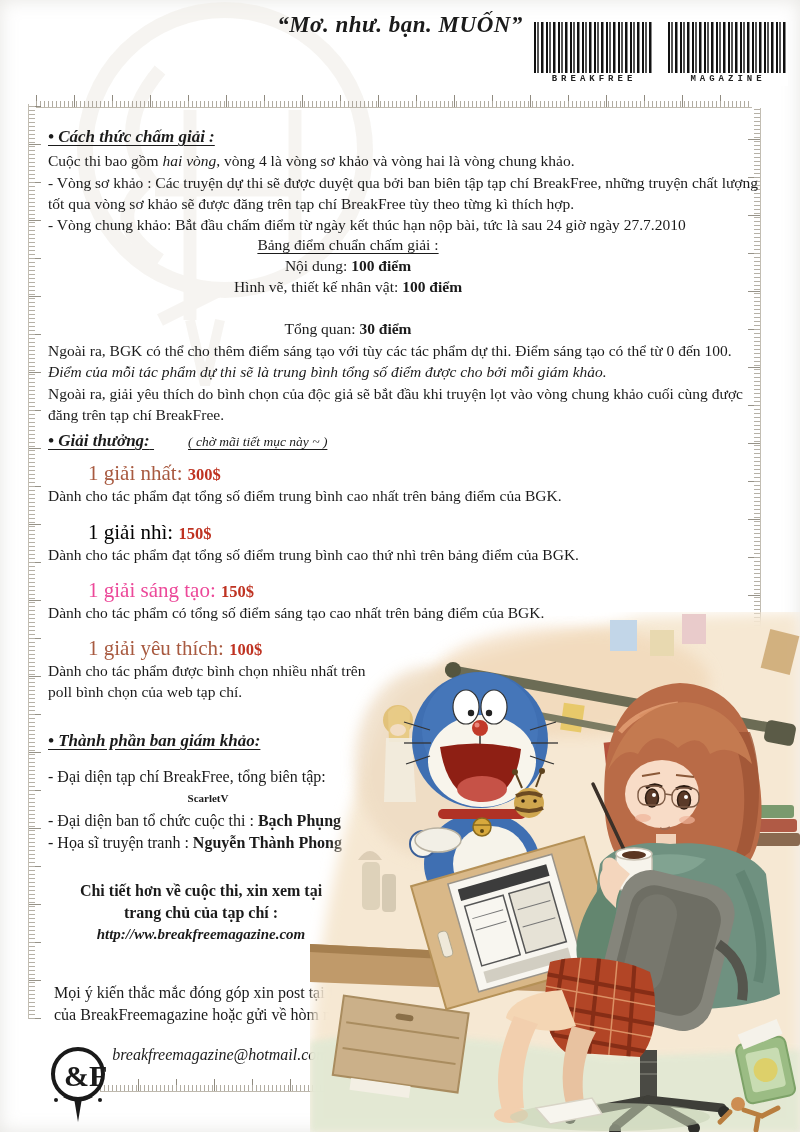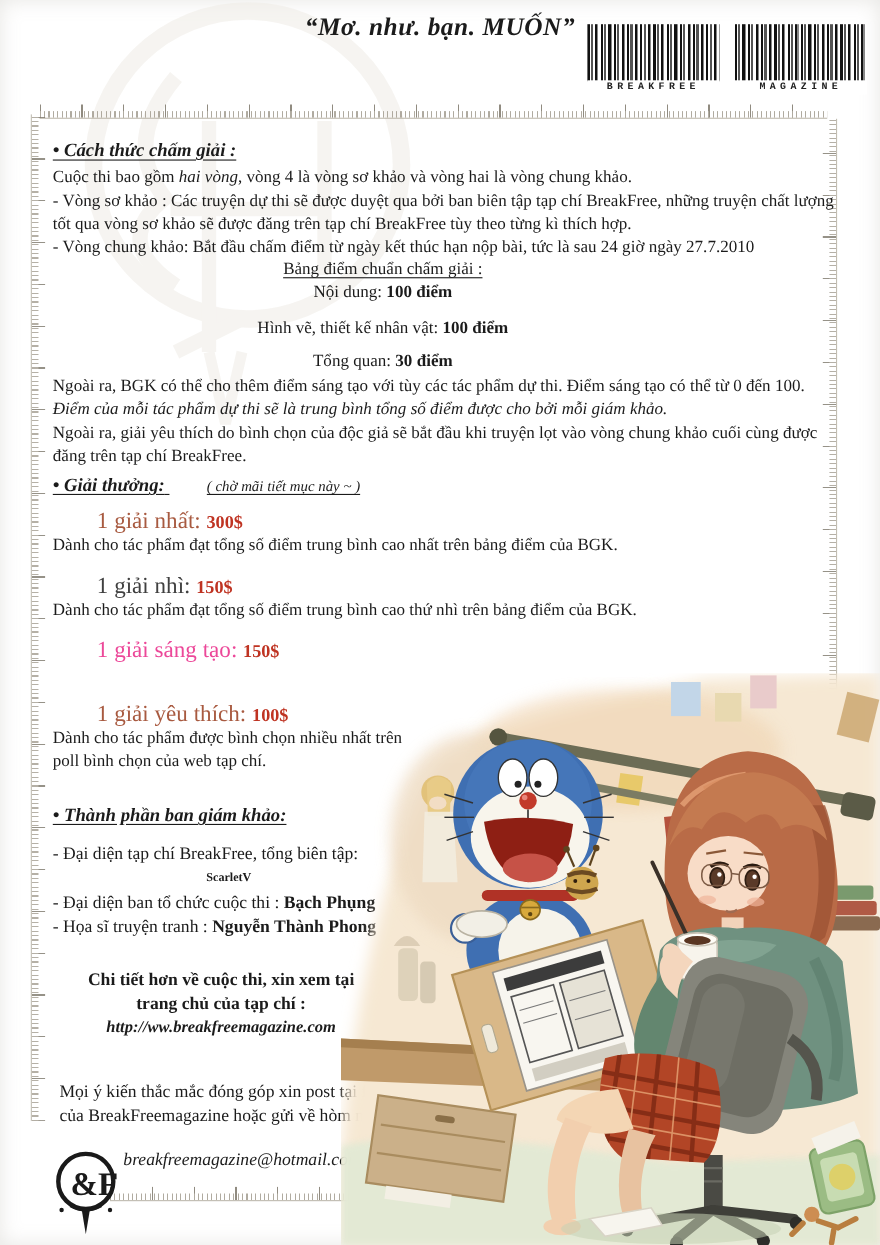--- a/index.html
+++ b/index.html
@@ -75,21 +75,21 @@
   <div class="txt" style="left:48px;top:150px;width:712px;">
     <span>Cuộc thi bao gồm </span><span class="ital">hai vòng</span><span>, vòng 4 là vòng sơ khảo và vòng hai là vòng chung khảo.</span>
   </div>
   <div class="txt" style="left:48px;top:172px;width:712px;">- Vòng sơ khảo : Các truyện dự thi sẽ được duyệt qua bởi ban biên tập tạp chí BreakFree, những truyện chất lượng tốt qua vòng sơ khảo sẽ được đăng trên tạp chí BreakFree tùy theo từng kì thích hợp.</div>
   <div class="txt" style="left:48px;top:214px;width:712px;">- Vòng chung khảo: Bắt đầu chấm điểm từ ngày kết thúc hạn nộp bài, tức là sau 24 giờ ngày 27.7.2010</div>
 
   <div class="txt center underline" style="left:48px;top:234px;width:600px;">Bảng điểm chuẩn chấm giải :</div>
   <div class="txt center" style="left:48px;top:255px;width:600px;">
     <span>Nội dung: </span><span class="b">100 điểm</span>
   </div>
-  <div class="txt center" style="left:48px;top:288px;width:600px;">
+  <div class="txt center" style="left:48px;top:276px;width:600px;">
     <span>Hình vẽ, thiết kế nhân vật: </span><span class="b">100 điểm</span>
   </div>
   <div class="txt center" style="left:48px;top:318px;width:600px;">
     <span>Tổng quan: </span><span class="b">30 điểm</span>
   </div>
 
   <div class="txt" style="left:48px;top:340px;width:714px;">
     <span>Ngoài ra, BGK có thể cho thêm điểm sáng tạo với tùy các tác phẩm dự thi. Điểm sáng tạo có thể từ 0 đến 100. </span><span class="ital">Điểm của mỗi tác phẩm dự thi sẽ là trung bình tổng số điểm được cho bởi mỗi giám khảo.</span>
   </div>
   <div class="txt" style="left:48px;top:383px;width:716px;">Ngoài ra, giải yêu thích do bình chọn của độc giả sẽ bắt đầu khi truyện lọt vào vòng chung khảo cuối cùng được đăng trên tạp chí BreakFree.</div>
@@ -98,27 +98,28 @@
     <span>• Giải thưởng:</span>
     <span class="note" style="text-decoration:none;margin-left:34px;">( chờ mãi tiết mục này ~ )</span>
   </div>
 
   <div class="txt" style="left:88px;top:463px;">
     <span class="prize-label" style="color:#a85a40;">1 giải nhất: </span><span class="prize-amount" style="color:#bf3322;">300$</span>
   </div>
   <div class="txt" style="left:48px;top:485px;width:700px;">Dành cho tác phẩm đạt tổng số điểm trung bình cao nhất trên bảng điểm của BGK.</div>
 
   <div class="txt" style="left:88px;top:522px;">
-    <span class="prize-label" style="color:#404040;">1 giải nhì: </span><span class="prize-amount" style="color:#bf3322;">150$</span>
+    <span class="prize-label" style="color:#000000;">1 giải nhì: </span><span class="prize-amount" style="color:#bf3322;">150$</span>
   </div>
   <div class="txt" style="left:48px;top:544px;width:700px;">Dành cho tác phẩm đạt tổng số điểm trung bình cao thứ nhì trên bảng điểm của BGK.</div>
 
   <div class="txt" style="left:88px;top:580px;">
     <span class="prize-label" style="color:#ec4899;">1 giải sáng tạo: </span><span class="prize-amount" style="color:#bf3322;">150$</span>
   </div>
+  <div class="txt" style="left:48px;top:602px;width:700px;">Dành cho tác phẩm có tổng số điểm sáng tạo cao nhất trên bảng điểm của BGK.</div>
 
   <div class="txt" style="left:88px;top:638px;">
     <span class="prize-label" style="color:#a85a40;">1 giải yêu thích: </span><span class="prize-amount" style="color:#bf3322;">100$</span>
   </div>
   <div class="txt heading" style="left:48px;top:730px;">• Thành phần ban giám khảo:</div>
 
   <div class="txt" style="left:48px;top:660px;width:335px;">Dành cho tác phẩm được bình chọn nhiều nhất trên poll bình chọn của web tạp chí.</div>
   <div class="txt" style="left:48px;top:766px;width:345px;font-size:16px;line-height:22px;">- Đại diện tạp chí BreakFree, tổng biên tập:</div>
   <div class="txt b center" style="left:48px;top:788px;width:320px;font-size:11px;">ScarletV</div>
   <div class="txt" style="left:48px;top:810px;width:360px;font-size:16px;line-height:22px;">

